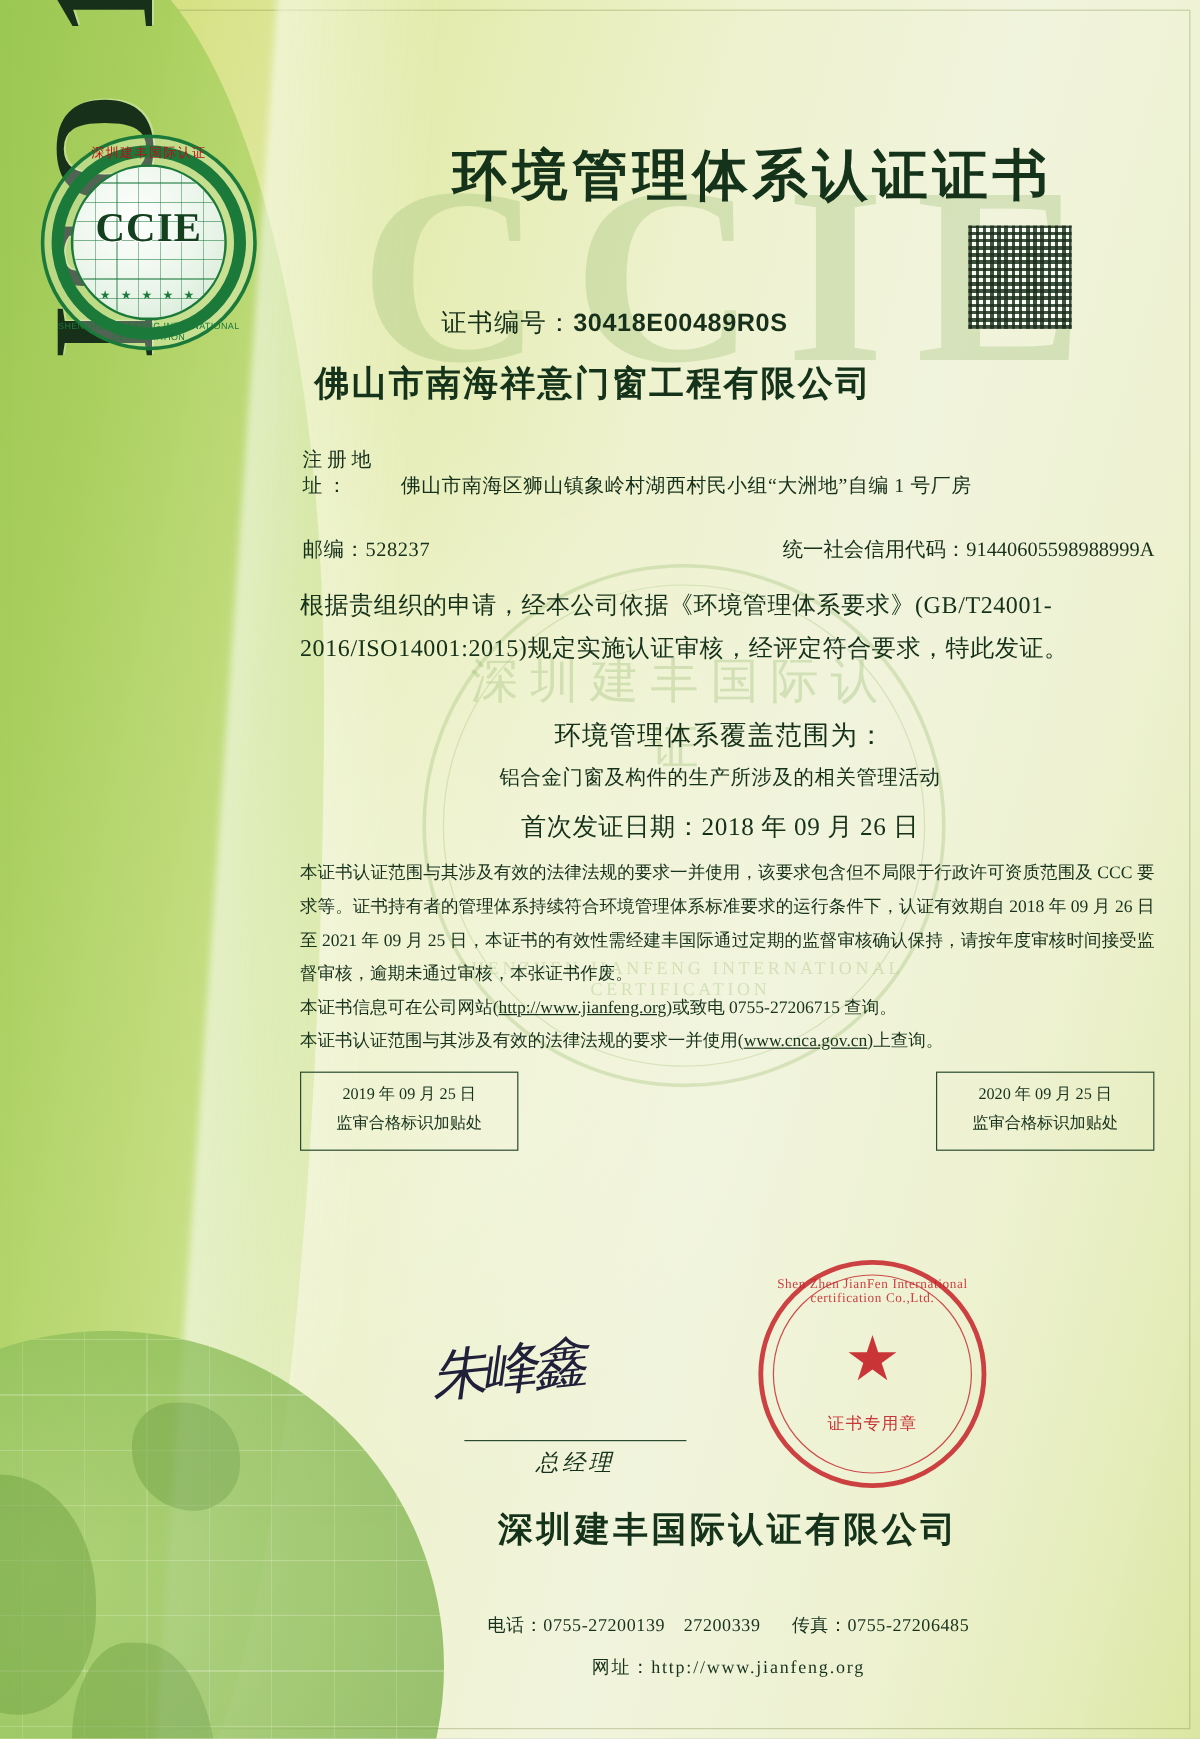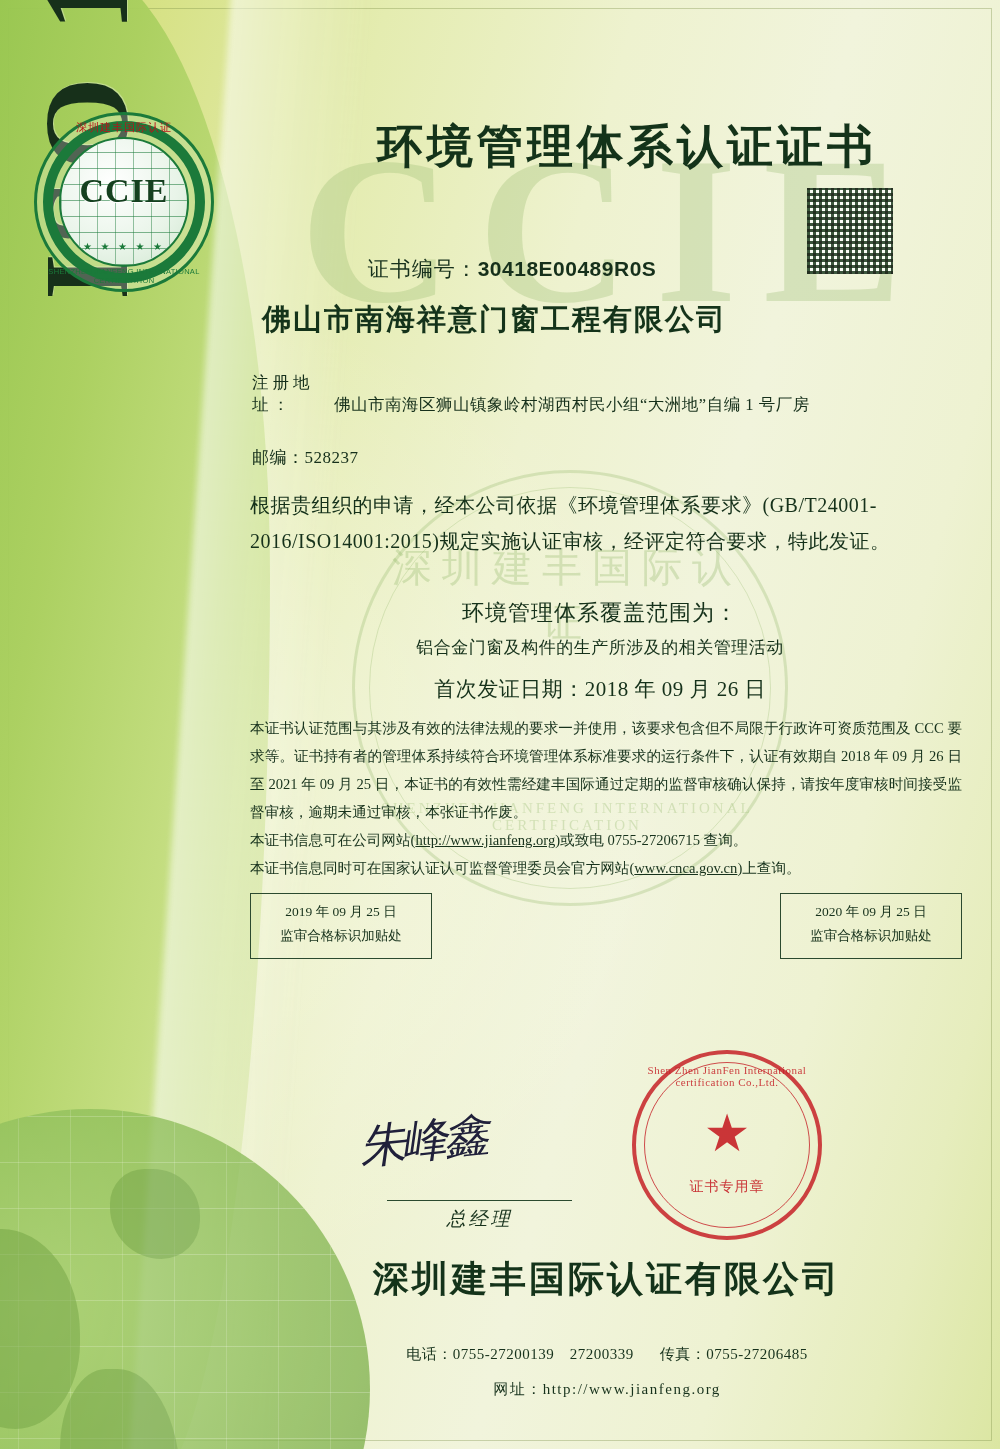--- a/index.html
+++ b/index.html
@@ -215,21 +215,21 @@
     letter-spacing:-4px;
   }
   .sig-line{
     position:absolute;left:145px;top:1200px;width:185px;border-top:1.5px solid #2b4a2f;
   }
   .sig-label{
     position:absolute;left:145px;top:1206px;width:185px;text-align:center;font-size:19px;color:#17321c;letter-spacing:3px;font-style:italic;
   }
   .issuer{
     position:absolute;left:0;top:1255px;width:730px;text-align:center;
-    font-size:36px;font-weight:700;color:#14331a;letter-spacing:3px;
+    font-size:29px;font-weight:700;color:#14331a;letter-spacing:3px;
   }
   .foot{
     position:absolute;left:0;width:730px;text-align:center;font-size:15px;color:#17321c;letter-spacing:.5px;
   }
   .foot1{top:1312px;}
   .foot2{top:1345px;}
   .foot3{top:1380px;font-family:"Liberation Serif",serif;letter-spacing:1.5px;}
   .gap{display:inline-block;width:26px;}
 </style>
 </head>
@@ -278,35 +278,38 @@
 
     <div class="addr-line addr1">
       <span class="addr-label">注册地址：</span><span>佛山市南海区狮山镇象岭村湖西村民小组“大洲地”自编 1 号厂房</span>
     </div>
 
 
     <div class="codes">
       <span class="zip">
         <span>邮编：</span><span>528237</span>
       </span>
+      <span>
+        <span>统一社会信用代码：</span><span>91440605598988999A</span>
+      </span>
     </div>
 
     <div class="para">根据贵组织的申请，经本公司依据《环境管理体系要求》(GB/T24001-2016/ISO14001:2015)规定实施认证审核，经评定符合要求，特此发证。</div>
 
     <div class="scope-title">环境管理体系覆盖范围为：</div>
     <div class="scope-body">铝合金门窗及构件的生产所涉及的相关管理活动</div>
     <div class="first-issue">首次发证日期：2018 年 09 月 26 日</div>
 
     <div class="fineprint">
       <div>本证书认证范围与其涉及有效的法律法规的要求一并使用，该要求包含但不局限于行政许可资质范围及 CCC 要求等。证书持有者的管理体系持续符合环境管理体系标准要求的运行条件下，认证有效期自 2018 年 09 月 26 日至 2021 年 09 月 25 日，本证书的有效性需经建丰国际通过定期的监督审核确认保持，请按年度审核时间接受监督审核，逾期未通过审核，本张证书作废。</div>
       <div>
         <span>本证书信息可在公司网站(</span><a href="#">http://www.jianfeng.org</a><span>)或致电 0755-27206715 查询。</span>
       </div>
       <div>
-        <span>本证书信息同时可在国家认证认可监督管理委员会官方网站(</span><a href="#">www.cnca.gov.cn</a><span>)上查询。</span>
+        <span>本证书认证范围与其涉及有效的法律法规的要求一并使用(</span><a href="#">www.cnca.gov.cn</a><span>)上查询。</span>
       </div>
     </div>
 
     <div class="stamp-boxes">
       <div class="stamp-box">
         <div>2019 年 09 月 25 日</div>
         <div>监审合格标识加贴处</div>
       </div>
       <div class="stamp-box">
         <div>2020 年 09 月 25 日</div>

